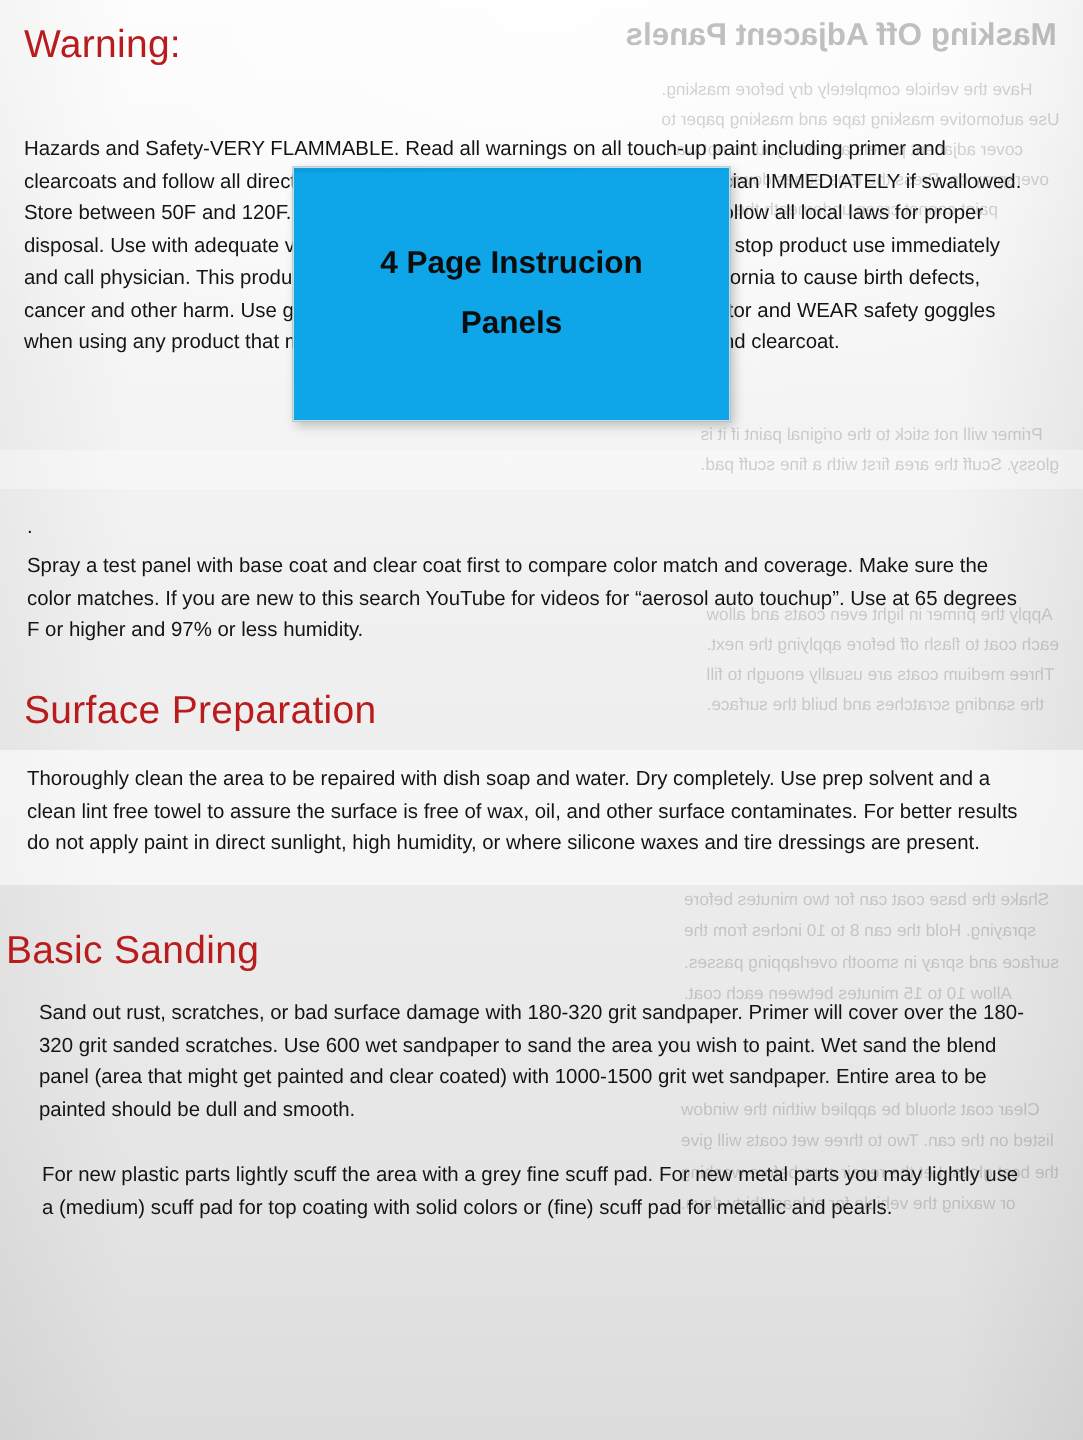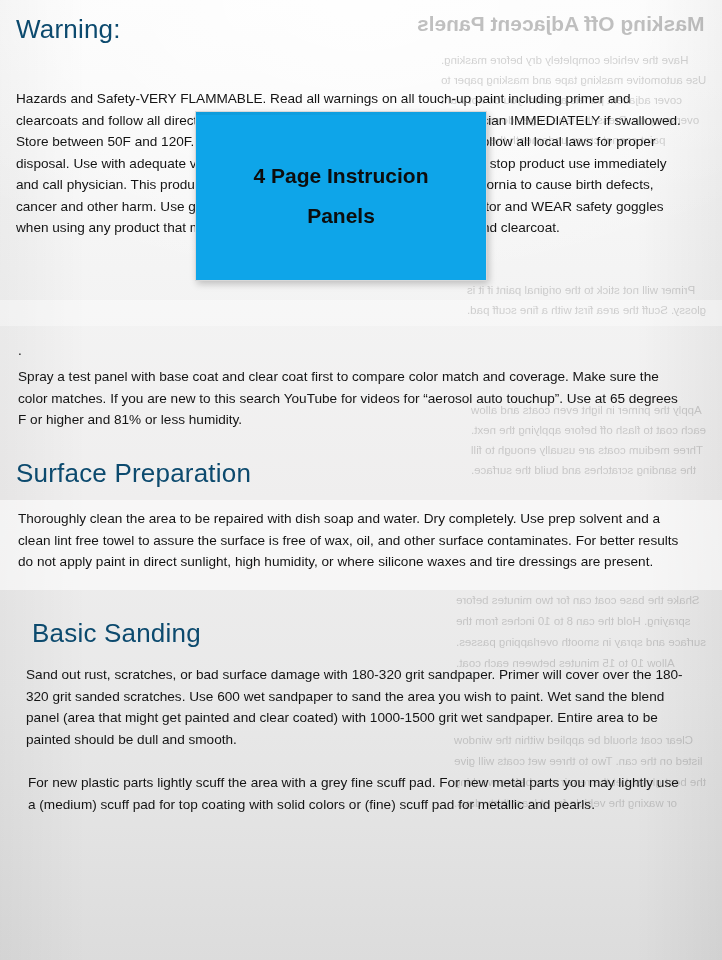--- a/index.html
+++ b/index.html
@@ -73,21 +73,21 @@
     left: 0; top: 0; right: 0; bottom: 0;
     padding: 0;
   }
 
   h1.section {
     position: absolute;
     margin: 0;
     font-weight: 400;
     font-size: 26px;
     letter-spacing: 0.2px;
-    color: #0c4a6e;
+    color: #b91c1c;
   }
   .body-text {
     position: absolute;
     font-size: 13.6px;
     line-height: 21.5px;
     color: #141414;
   }
 
   
   .sticker {
@@ -147,26 +147,26 @@
 listed on the can. Two to three wet coats will give
 the best gloss. Let the repair cure before washing
 or waxing the vehicle for at least thirty days.</div>
 
 <div class="content">
 
   <h1 class="section" style="left:16px; top:14px;">Warning:</h1>
   <div class="body-text" style="left:16px; top:88px; width:672px;">Hazards and Safety-VERY FLAMMABLE. Read all warnings on all touch-up paint including primer and clearcoats and follow all directions. Keep out of reach of children. Call a physician IMMEDIATELY if swallowed. Store between 50F and 120F. DO NOT STORE IN CAR and avoid freezing. Follow all local laws for proper disposal. Use with adequate ventilation. If you experience dizziness or nausea stop product use immediately and call physician. This product contains chemicals known to the State of California to cause birth defects, cancer and other harm. Use gloves, protective clothing, an active paint respirator and WEAR safety goggles when using any product that may harm eyes. This includes the primer, paint and clearcoat.</div>
 
   <div class="body-text" style="left:18px; top:344px; width:660px; line-height:14px;">.</div>
-  <div class="body-text" style="left:18px; top:366px; width:668px;">Spray a test panel with base coat and clear coat first to compare color match and coverage. Make sure the color matches.  If you are new to this search YouTube for videos for “aerosol auto touchup”.  Use at 65 degrees F or higher and 81% or less humidity.</div>
+  <div class="body-text" style="left:18px; top:366px; width:668px;">Spray a test panel with base coat and clear coat first to compare color match and coverage. Make sure the color matches.  If you are new to this search YouTube for videos for “aerosol auto touchup”.  Use at 65 degrees F or higher and 97% or less humidity.</div>
 
   <h1 class="section" style="left:16px; top:458px;">Surface Preparation</h1>
   <div class="body-text" style="left:18px; top:508px; width:668px;">Thoroughly clean the area to be repaired with dish soap and water.  Dry completely. Use prep solvent and a clean lint free towel to assure the surface is free of wax, oil, and other surface contaminates. For better results do not apply paint in direct sunlight, high humidity, or where silicone waxes and tire dressings are present.</div>
 
-  <h1 class="section" style="left:32px; top:618px;">Basic Sanding</h1>
+  <h1 class="section" style="left:4px; top:618px;">Basic Sanding</h1>
   <div class="body-text" style="left:26px; top:664px; width:662px;">Sand out rust, scratches, or bad surface damage with 180-320 grit sandpaper. Primer will cover over the 180-320 grit sanded scratches. Use 600 wet sandpaper to sand the area you wish to paint. Wet sand the blend panel (area that might get painted and clear coated) with 1000-1500 grit wet sandpaper. Entire area to be painted should be dull and smooth.</div>
   <div class="body-text" style="left:28px; top:772px; width:658px;">For new plastic parts lightly scuff the area with a grey fine scuff pad. For new metal parts you may lightly use a (medium) scuff pad for top coating with solid colors or (fine) scuff pad for metallic and pearls.</div>
 
 </div>
 
 <div class="sticker">
   <div class="sticker-line">4 Page Instrucion</div>
   <div class="sticker-line">Panels</div>
 </div>
 

